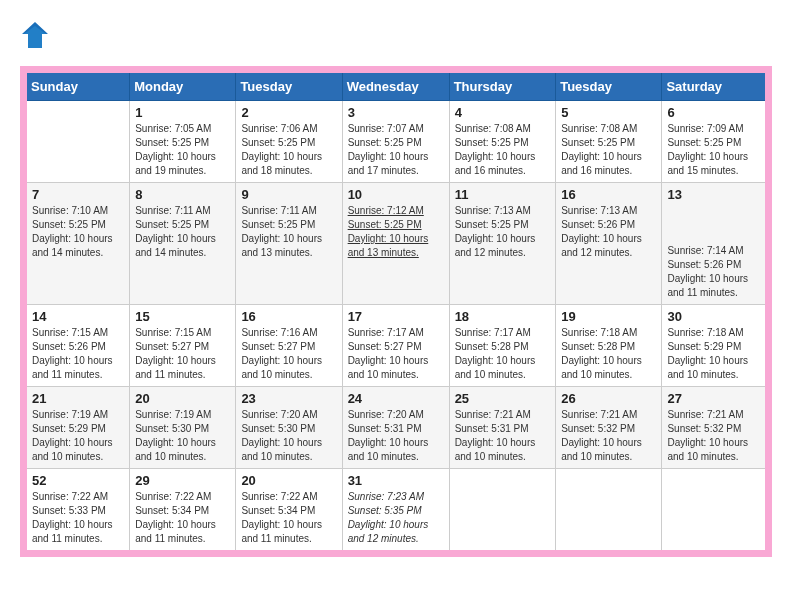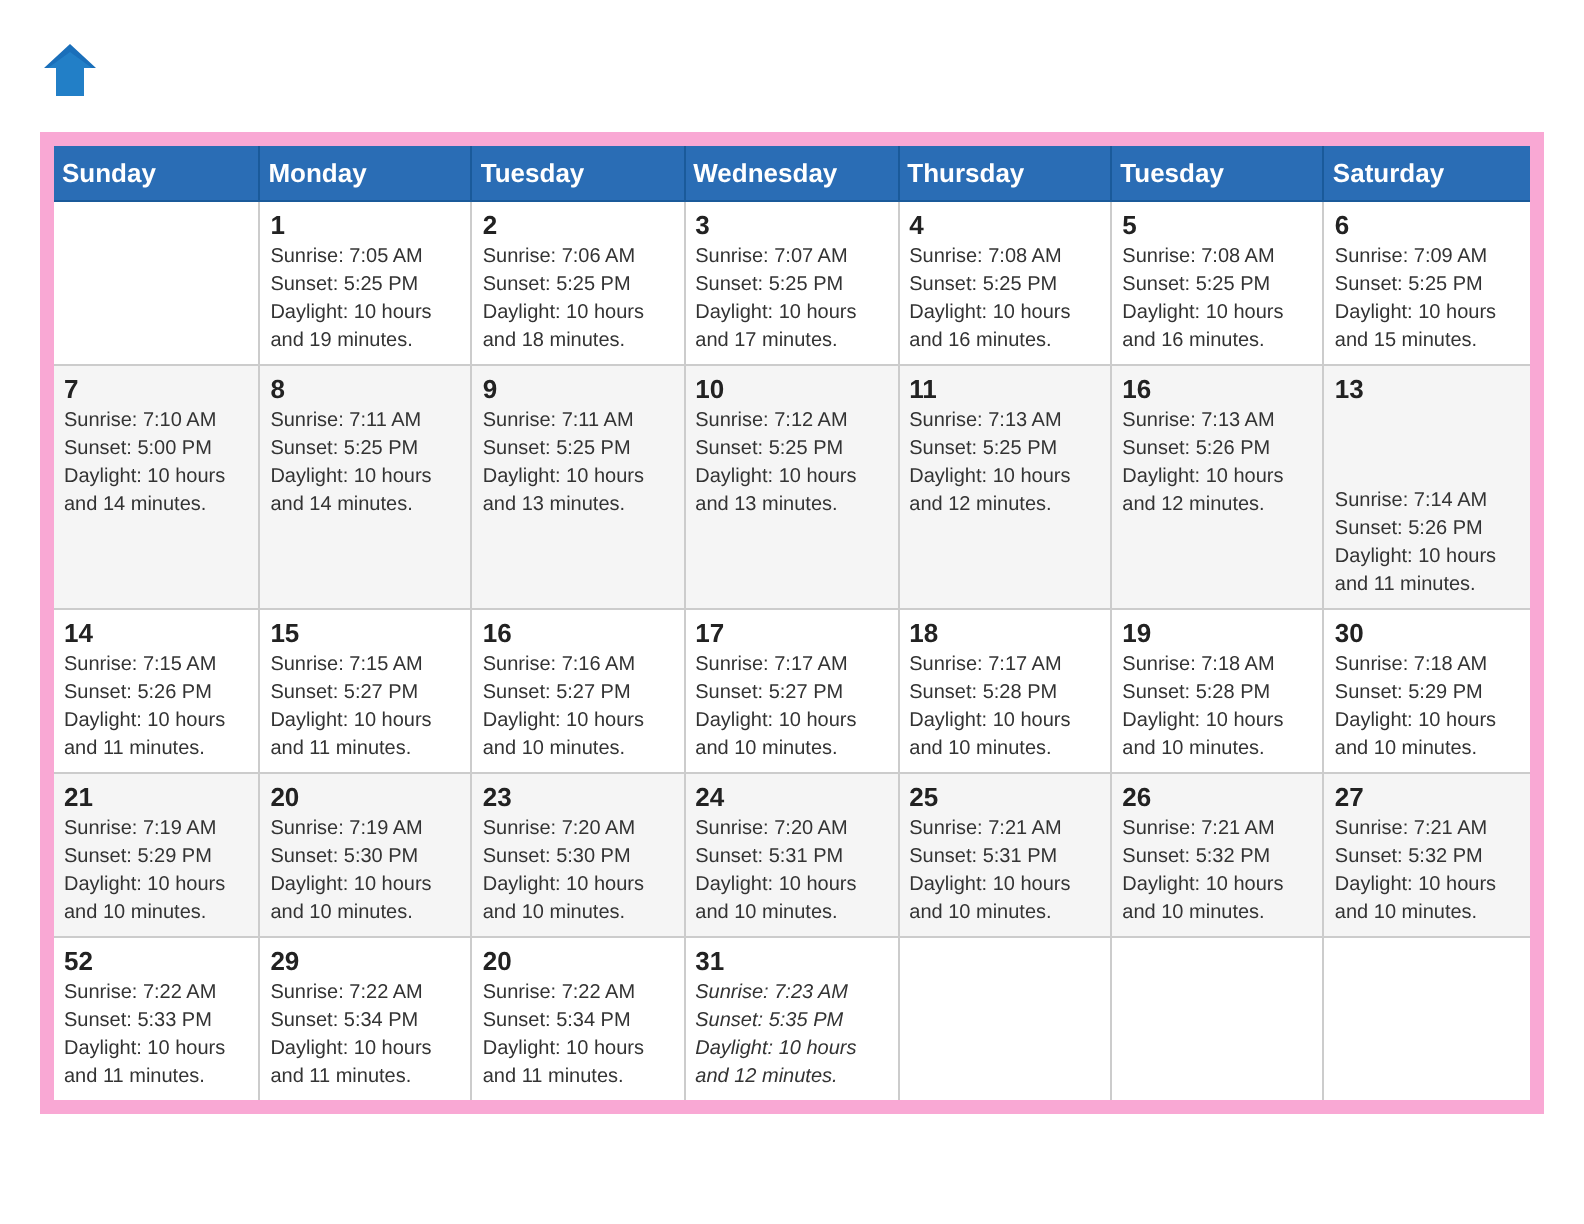--- a/index.html
+++ b/index.html
@@ -170,41 +170,41 @@
           <div class="day-info" style="white-space: pre-line;">Sunrise: 7:09 AM
 Sunset: 5:25 PM
 Daylight: 10 hours
 and 15 minutes.</div>
         </td>
       </tr>
       <tr>
         <td>
           <span class="day-num">7</span>
           <div class="day-info" style="white-space: pre-line;">Sunrise: 7:10 AM
-Sunset: 5:00 PM
+Sunset: 5:25 PM
 Daylight: 10 hours
 and 14 minutes.</div>
         </td>
         <td>
           <span class="day-num">8</span>
           <div class="day-info" style="white-space: pre-line;">Sunrise: 7:11 AM
 Sunset: 5:25 PM
 Daylight: 10 hours
 and 14 minutes.</div>
         </td>
         <td>
           <span class="day-num">9</span>
           <div class="day-info" style="white-space: pre-line;">Sunrise: 7:11 AM
 Sunset: 5:25 PM
 Daylight: 10 hours
 and 13 minutes.</div>
         </td>
         <td>
           <span class="day-num">10</span>
-          <div class="day-info" style="white-space: pre-line;">Sunrise: 7:12 AM
+          <div class="day-info" style="white-space: pre-line; text-decoration: underline;">Sunrise: 7:12 AM
 Sunset: 5:25 PM
 Daylight: 10 hours
 and 13 minutes.</div>
         </td>
         <td>
           <span class="day-num">11</span>
           <div class="day-info" style="white-space: pre-line;">Sunrise: 7:13 AM
 Sunset: 5:25 PM
 Daylight: 10 hours
 and 12 minutes.</div>

